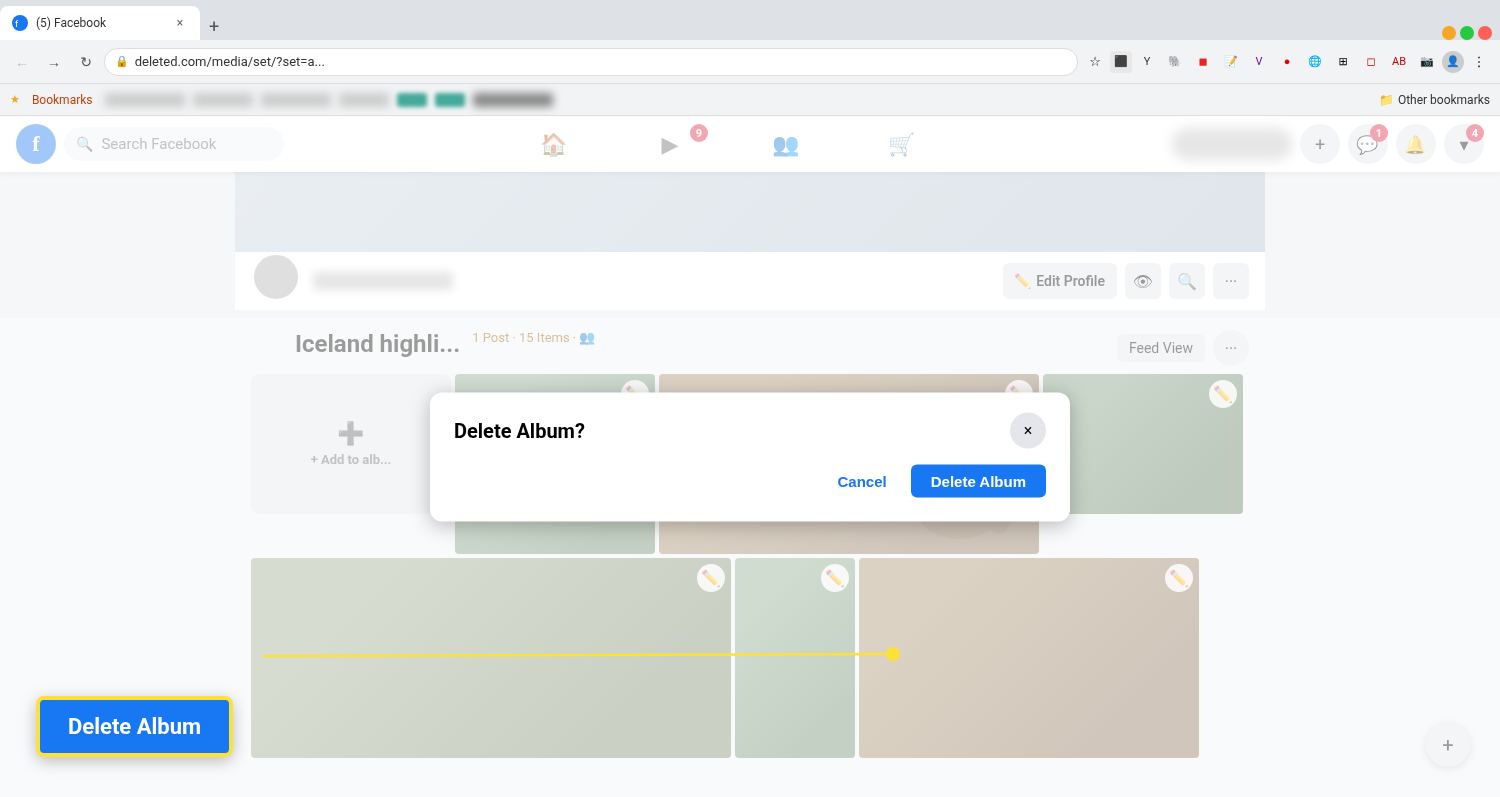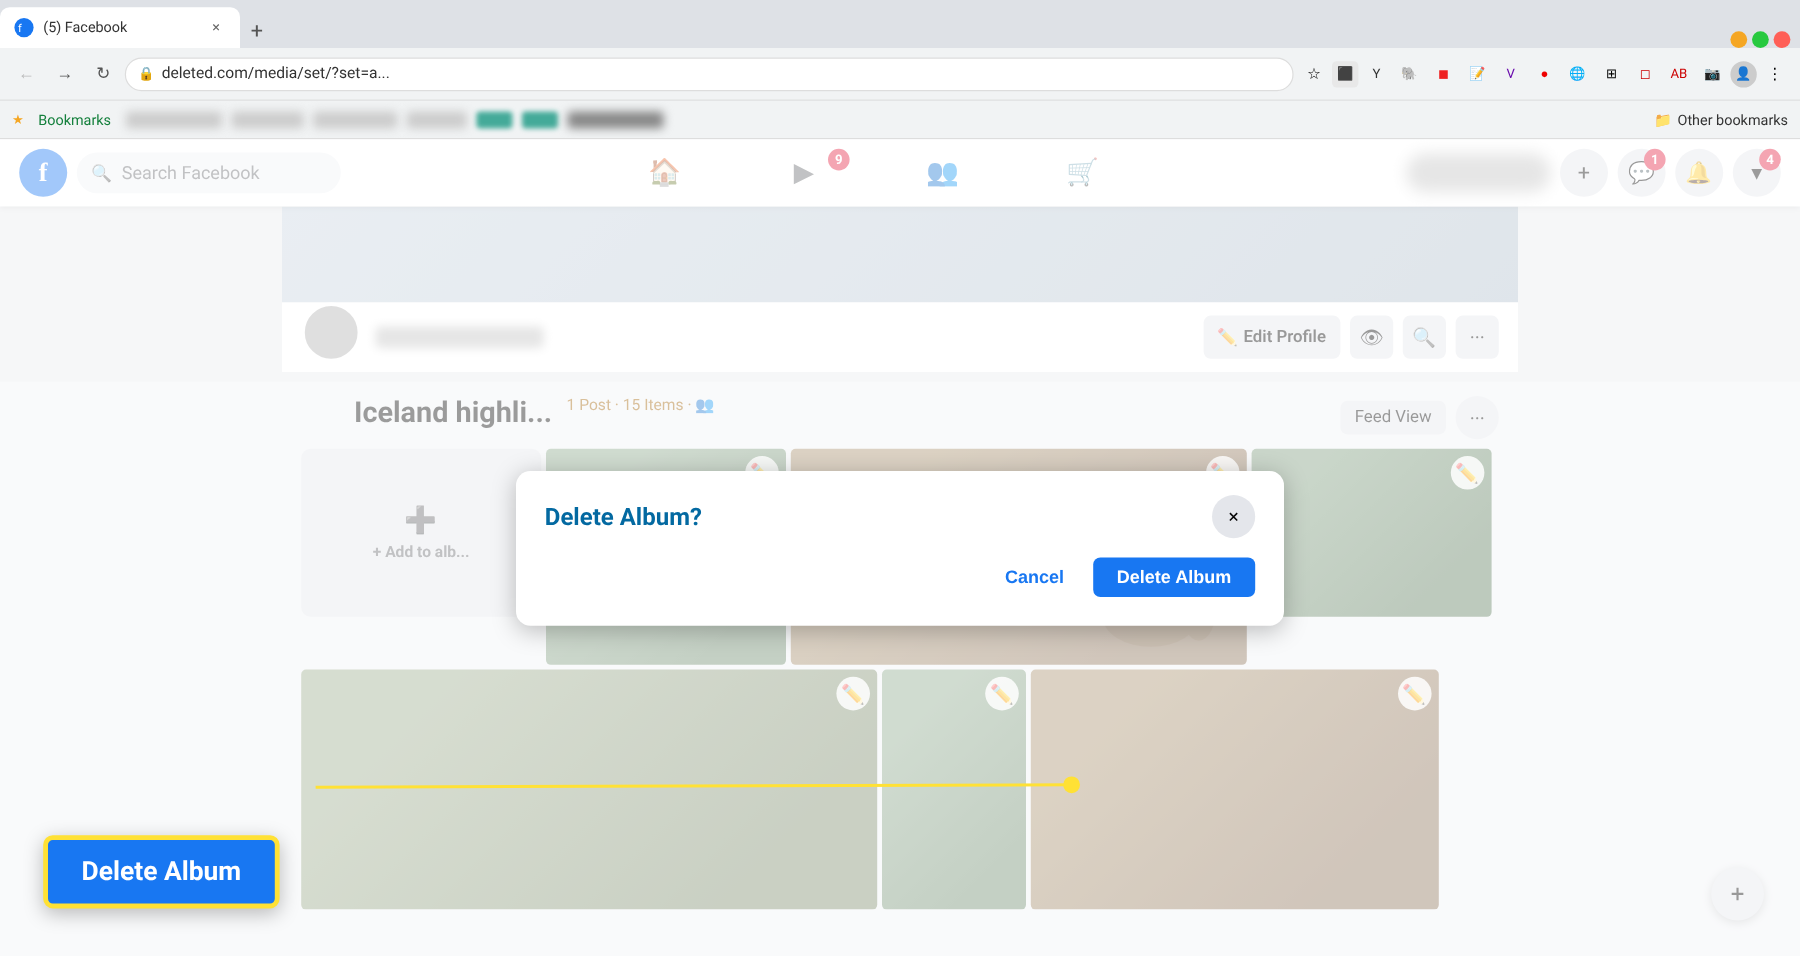--- a/index.html
+++ b/index.html
@@ -16,21 +16,21 @@
     .browser-tab-new { display: flex; align-items: center; justify-content: center; width: 28px; height: 28px; color: #555; font-size: 18px; cursor: pointer; }
     .browser-nav-bar { height: 44px; background: #f1f3f4; display: flex; align-items: center; padding: 0 8px; gap: 4px; border-bottom: 1px solid #ddd; }
     .nav-btn { width: 28px; height: 28px; border-radius: 50%; display: flex; align-items: center; justify-content: center; cursor: pointer; color: #555; font-size: 14px; }
     .nav-btn.disabled { color: #bbb; cursor: default; }
     .address-bar { flex: 1; height: 28px; background: white; border-radius: 14px; display: flex; align-items: center; padding: 0 10px; gap: 6px; border: 1px solid #ddd; font-size: 12px; color: #333; }
     .address-bar-lock { color: #666; font-size: 11px; }
     .address-text { flex: 1; color: #333; font-size: 13px; }
     .nav-right-icons { display: flex; align-items: center; gap: 2px; }
     .nav-icon { width: 26px; height: 26px; border-radius: 50%; display: flex; align-items: center; justify-content: center; cursor: pointer; font-size: 13px; }
     .bookmarks-bar { height: 32px; background: #f1f3f4; display: flex; align-items: center; padding: 0 10px; gap: 8px; border-bottom: 1px solid #ddd; overflow: hidden; }
-    .bookmark-item { font-size: 12px; color: #15803d; cursor: pointer; white-space: nowrap; padding: 2px 4px; border-radius: 3px; }
+    .bookmark-item { font-size: 12px; color: #c2410c; cursor: pointer; white-space: nowrap; padding: 2px 4px; border-radius: 3px; }
     .bookmark-star { color: #f5a623; font-size: 11px; }
     .bookmarks-right { margin-left: auto; font-size: 12px; color: #333; cursor: pointer; display: flex; align-items: center; gap: 4px; }
 
     
     .fb-app { width: 100%; flex: 1; background: #f0f2f5; position: relative; overflow: hidden; }
     .fb-header { height: 56px; background: white; display: flex; align-items: center; padding: 0 16px; gap: 8px; box-shadow: 0 2px 4px rgba(0,0,0,0.1); position: relative; z-index: 10; }
     .fb-logo { width: 40px; height: 40px; border-radius: 50%; background: #1877f2; display: flex; align-items: center; justify-content: center; flex-shrink: 0; }
     .fb-logo-text { color: white; font-size: 22px; font-weight: bold; font-family: Georgia, serif; }
     .fb-search { display: flex; align-items: center; background: #f0f2f5; border-radius: 20px; padding: 8px 12px; gap: 8px; min-width: 220px; cursor: pointer; }
     .fb-search-icon { color: #666; font-size: 14px; }
@@ -65,21 +65,21 @@
     .photo-cell-2 { background: linear-gradient(135deg, #a8906b 20%, #8b7055 80%); }
     .photo-cell-3 { background: linear-gradient(135deg, #7a9a7a 20%, #5a7a5a 80%); }
     .photo-cell-4 { background: linear-gradient(135deg, #9aaa8a 20%, #7a8a6a 80%); }
 
     
     .overlay { position: absolute; top: 0; left: 0; right: 0; bottom: 0; background: rgba(255,255,255,0.6); z-index: 20; }
 
     
     .modal-container { position: absolute; top: 50%; left: 50%; transform: translate(-50%, -50%); background: white; border-radius: 12px; box-shadow: 0 4px 20px rgba(0,0,0,0.25); width: 640px; padding: 20px 24px 24px; z-index: 30; }
     .modal-header { display: flex; align-items: center; justify-content: space-between; margin-bottom: 16px; }
-    .modal-title { font-size: 20px; font-weight: 700; color: #0369a1; }
+    .modal-title { font-size: 20px; font-weight: 700; color: #000000; }
     .modal-close { width: 36px; height: 36px; border-radius: 50%; background: #e4e6eb; display: flex; align-items: center; justify-content: center; cursor: pointer; font-size: 16px; color: #050505; }
     .modal-body { font-size: 15px; color: #050505; line-height: 1.5; margin-bottom: 24px; }
     .modal-body strong { font-weight: 700; }
     .modal-footer { display: flex; align-items: center; justify-content: flex-end; gap: 12px; }
     .btn-cancel { font-size: 15px; font-weight: 600; color: #1877f2; cursor: pointer; padding: 8px 12px; border-radius: 6px; background: none; border: none; }
     .btn-delete { padding: 8px 20px; background: #1877f2; color: white; border: none; border-radius: 6px; font-size: 15px; font-weight: 600; cursor: pointer; }
 
     
     .annotation-layer { position: absolute; top: 0; left: 0; right: 0; bottom: 0; pointer-events: none; z-index: 35; }
     .zoomed-btn { position: absolute; bottom: 40px; left: 36px; padding: 12px 24px; background: #1877f2; color: white; border-radius: 8px; font-size: 22px; font-weight: 700; border: 4px solid #ffe135; box-shadow: 0 2px 12px rgba(0,0,0,0.2); z-index: 40; }

